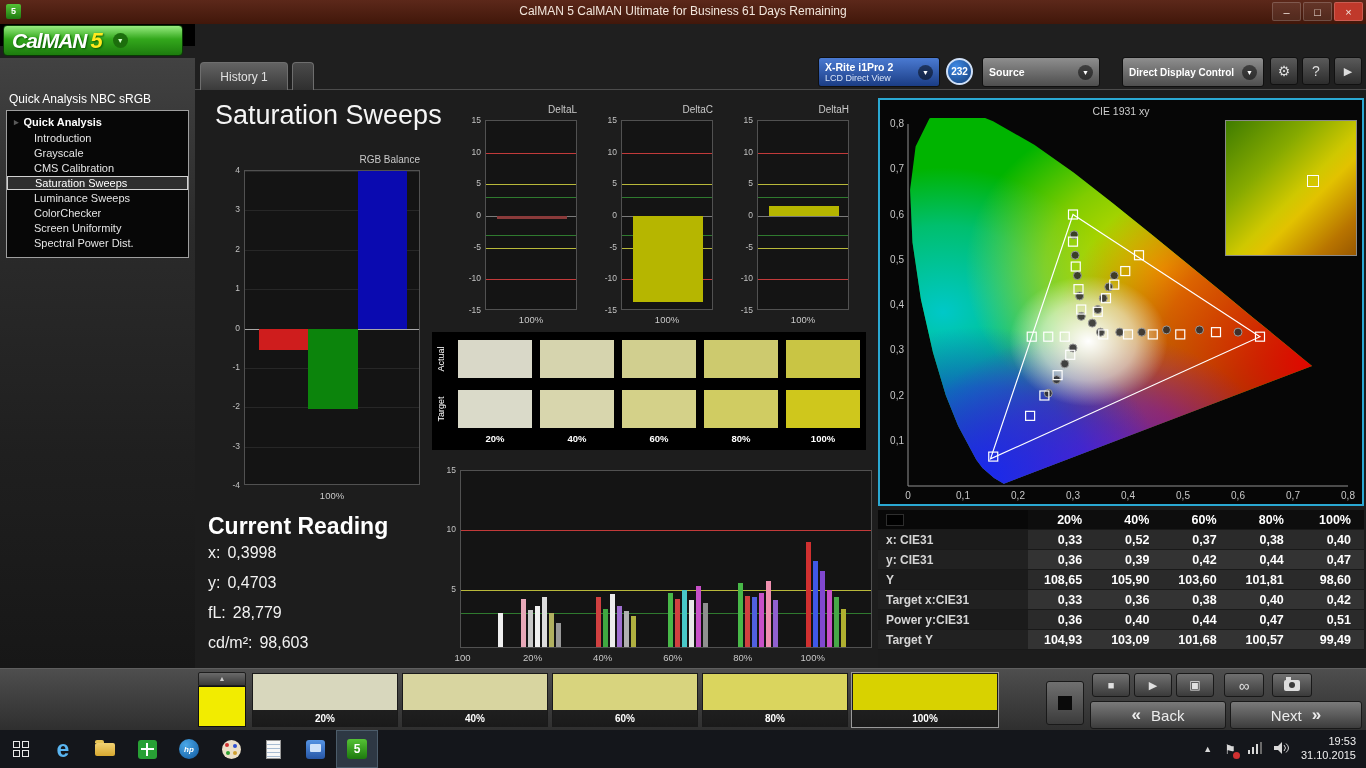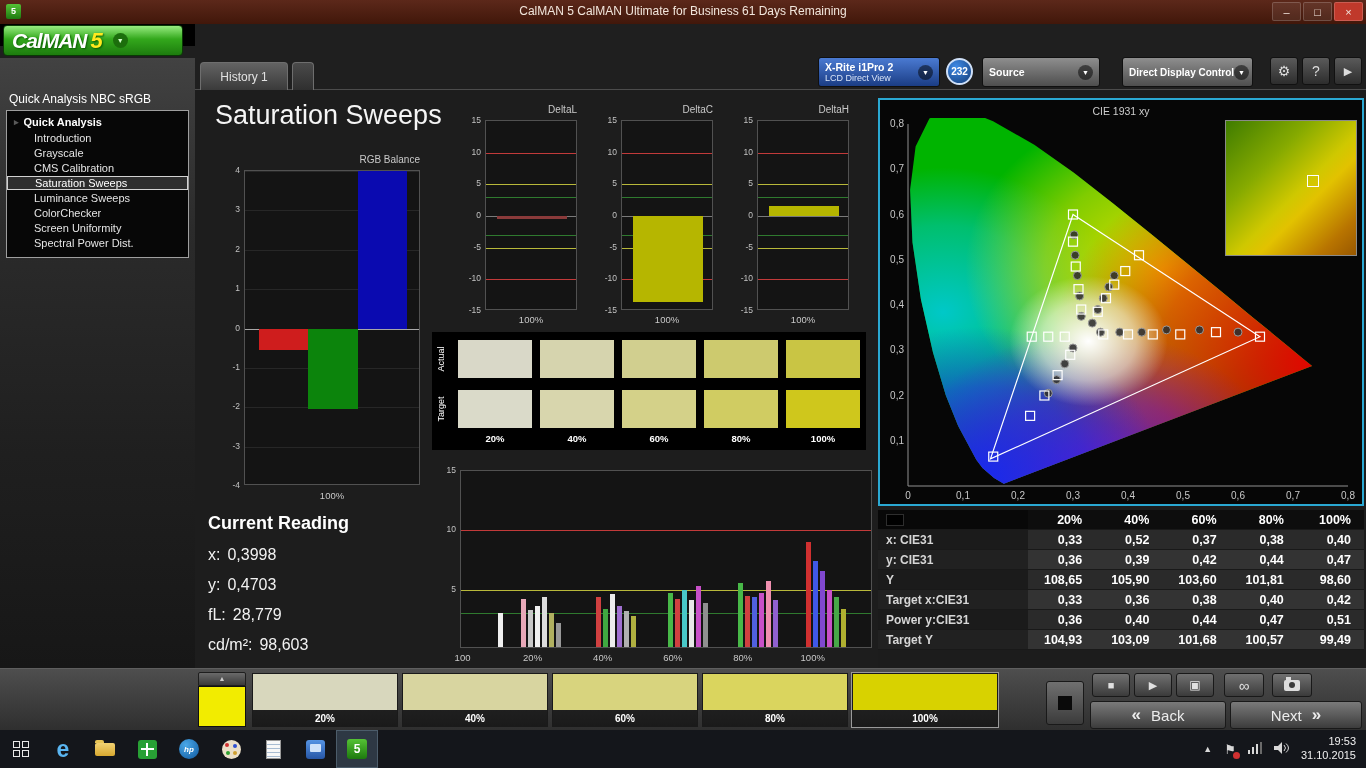--- a/index.html
+++ b/index.html
@@ -53,21 +53,21 @@
   .bar{position:absolute;}
   .xlab{position:absolute;transform:translateX(-50%);font-size:9.5px;color:#c9c9c9;white-space:nowrap;}
   .chartbox{position:absolute;}
 
   .swatch-panel{position:absolute;left:237px;top:242px;width:434px;height:118px;background:#000;}
   .sw-row-label{position:absolute;width:36px;text-align:center;transform:rotate(-90deg);color:#fff;font-size:9px;}
   .sw-cell{position:absolute;width:74px;height:38px;}
   .sw-col-label{position:absolute;width:74px;text-align:center;color:#fff;font-size:9.5px;font-weight:bold;}
 
   .cur-reading{position:absolute;}
-  .cr-title{font-size:18px;font-weight:bold;color:#fff;margin-bottom:12px;}
+  .cr-title{font-size:23px;font-weight:bold;color:#fff;margin-bottom:4px;}
   .cr-line{font-size:16px;color:#f2f2f2;margin-bottom:12px;display:flex;gap:7px;}
 
   
   .cie-panel{position:absolute;left:878px;top:98px;width:486px;height:408px;background:#060606;border:2px solid #2aa8d2;}
   .cie-title{position:absolute;left:0;right:0;top:5px;text-align:center;font-size:10.5px;color:#cccccc;}
   .cie-inset{position:absolute;right:5px;top:20px;width:132px;height:136px;border:1px solid #8a8a8a;background:linear-gradient(135deg,#3f7c00 0%,#86aa00 32%,#cfc800 54%,#e2c200 63%,#b87400 86%,#995800 100%);}
   .inset-square{position:absolute;left:62%;top:40%;width:12px;height:12px;border:1.5px solid #fff;}
 
   
   .res-table{position:absolute;left:878px;top:510px;width:486px;background:#111;}
@@ -152,21 +152,21 @@
         <div class="dd-l1">X-Rite i1Pro 2</div>
         <div class="dd-l2">LCD Direct View</div>
       </div>
       <div class="dd-chev">▼</div>
     </div>
     <div class="badge" style="left:946px;top:34px;">232</div>
     <div class="dd gray" style="left:982px;top:33px;width:118px;">
       <div class="dd-l1">Source</div>
       <div class="dd-chev">▼</div>
     </div>
-    <div class="dd gray" style="left:1122px;top:33px;width:131px;">
+    <div class="dd gray" style="left:1122px;top:33px;width:142px;">
       <div class="dd-l1" style="font-size:10px;">Direct Display Control</div>
       <div class="dd-chev">▼</div>
     </div>
     <div class="sq-btn" style="left:1270px;top:33px;">
         <span>⚙</span>
       </div>
     <div class="sq-btn" style="left:1302px;top:33px;">
         <span>?</span>
       </div>
     <div class="sq-btn" style="left:1334px;top:33px;">

